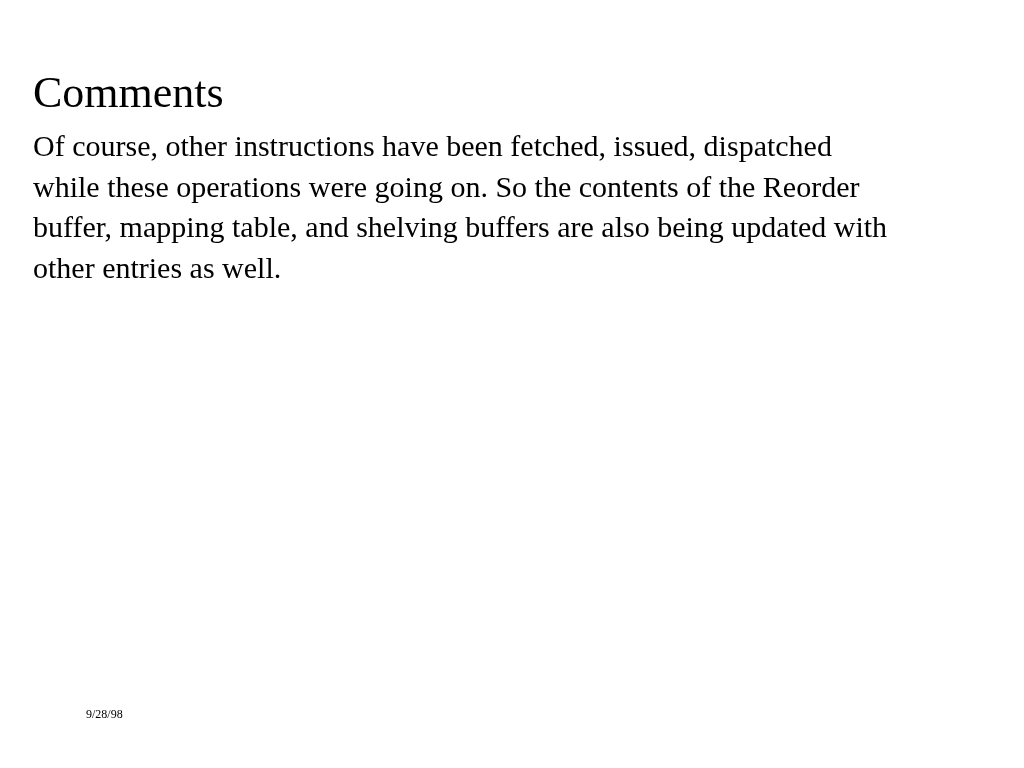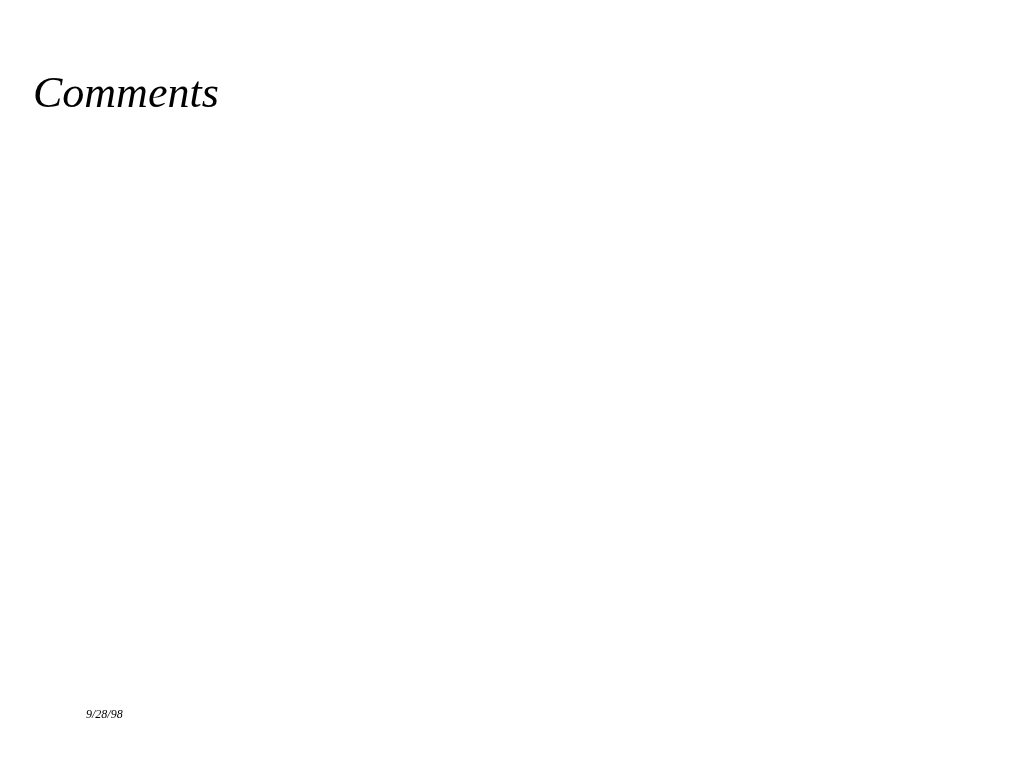--- a/index.html
+++ b/index.html
@@ -15,21 +15,20 @@
     color: #000000;
     overflow: hidden;
   }
   .slide {
     position: absolute;
     left: 0;
     top: 0;
     width: 1024px;
     height: 578px;
     background: #ffffff;
-    font-style: italic;
   }
   .slide-title {
     position: absolute;
     left: 33px;
     top: 38px;
     font-family: "Liberation Serif", serif;
     font-size: 44px;
     line-height: 52px;
     font-weight: normal;
     color: #000000;
@@ -58,16 +57,17 @@
     white-space: pre;
   }
 </style>
 </head>
 <body>
 
 <div class="slide">
 
   <h1 class="slide-title">Comments</h1>
 
+  <div class="slide-body">Of course, other instructions have been fetched, issued, dispatched while these operations were going on. So the contents of the Reorder buffer, mapping table, and shelving buffers are also being updated with other entries as well.</div>
 
   <div class="slide-date">9/28/98</div>
 
 </div>
 
 </body></html>

